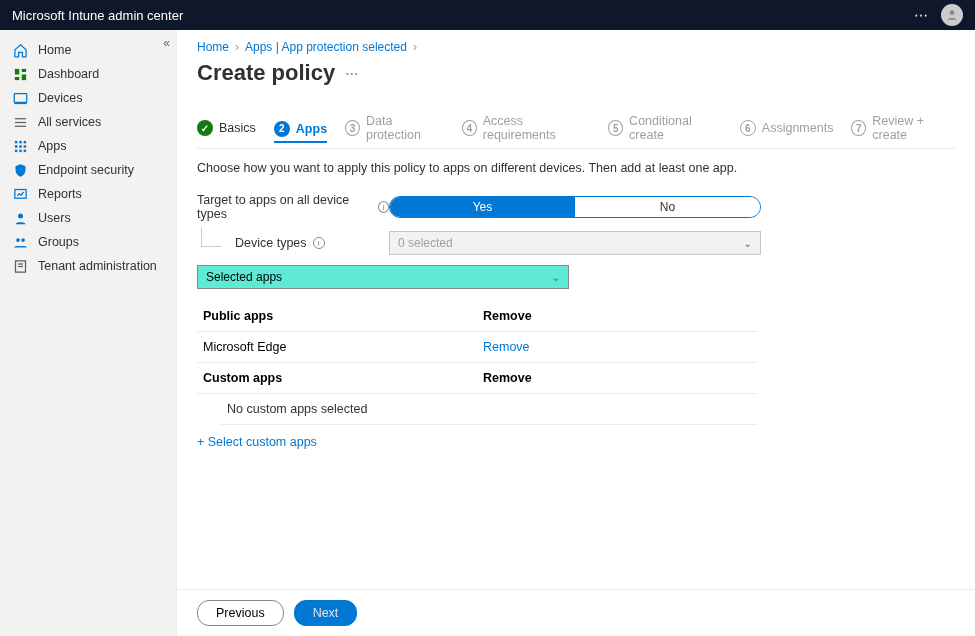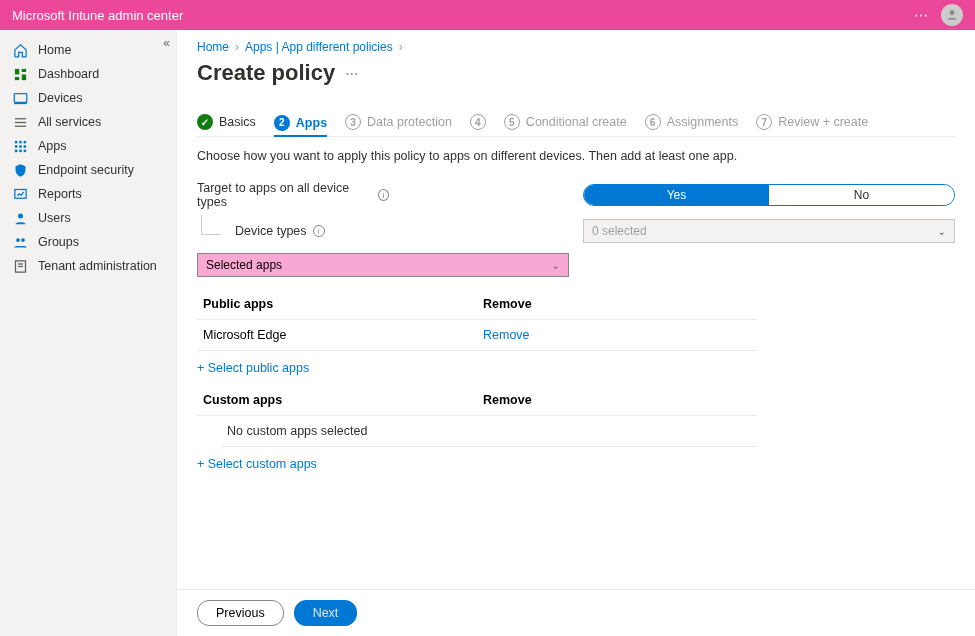--- a/index.html
+++ b/index.html
@@ -1,17 +1,17 @@
 <!DOCTYPE html>
 <html><head>
 <meta charset="utf-8">
 <style>
 * { box-sizing: border-box; margin: 0; padding: 0; font-family: "Segoe UI", Tahoma, sans-serif; }
 body { width: 975px; height: 636px; background: #fff; overflow: hidden; display: flex; flex-direction: column; }
-.topbar { height: 30px; background: #ec4899; color: #fff; display: flex; align-items: center; padding: 0 12px; font-size: 13px; justify-content: space-between; }
+.topbar { height: 30px; background: #0f172a; color: #fff; display: flex; align-items: center; padding: 0 12px; font-size: 13px; justify-content: space-between; }
 .topbar-right { display: flex; align-items: center; gap: 12px; }
 .avatar { width: 22px; height: 22px; border-radius: 50%; background: #ccc; display: flex; align-items: center; justify-content: center; }
 .topbar-more { color: #fff; font-size: 14px; letter-spacing: 1px; }
 
 .shell { flex: 1; display: flex; overflow: hidden; }
 .sidebar { width: 177px; background: #f3f2f1; border-right: 1px solid #eee; position: relative; padding-top: 8px; }
 .sidebar-collapse { position: absolute; top: 6px; right: 6px; font-size: 12px; color: #666; cursor: pointer; }
 .nav-item { display: flex; align-items: center; gap: 10px; padding: 4px 12px; font-size: 12.5px; color: #323130; cursor: pointer; height: 24px; }
 .nav-icon { width: 16px; height: 16px; display: flex; align-items: center; justify-content: center; }
 
@@ -26,31 +26,31 @@
 .wizard { display: flex; align-items: center; gap: 18px; border-bottom: 1px solid #edebe9; padding-bottom: 6px; margin-bottom: 12px; font-size: 12.5px; }
 .step { display: flex; align-items: center; gap: 6px; color: #a19f9d; cursor: pointer; }
 .step.done { color: #323130; }
 .step.active { color: #0078d4; font-weight: 600; border-bottom: 2px solid #0078d4; padding-bottom: 4px; margin-bottom: -7px; }
 .step-badge { width: 16px; height: 16px; border-radius: 50%; display: flex; align-items: center; justify-content: center; font-size: 10px; font-weight: 600; }
 .step.done .step-badge { background: #107c10; color: #fff; }
 .step.active .step-badge { background: #0078d4; color: #fff; }
 .step.pending .step-badge { border: 1px solid #a19f9d; color: #a19f9d; }
 
 .desc { font-size: 12.5px; color: #323130; margin-bottom: 18px; }
-.form-row { display: flex; align-items: center; margin-bottom: 10px; font-size: 12.5px; justify-content: space-between; }
+.form-row { display: flex; align-items: center; margin-bottom: 10px; font-size: 12.5px; }
 .form-label { width: 192px; display: flex; align-items: center; gap: 6px; color: #323130; }
 .info-icon { width: 12px; height: 12px; border: 1px solid #888; border-radius: 50%; font-size: 8px; display: flex; align-items: center; justify-content: center; color: #888; }
 .indent-connector { border-left: 1px solid #ccc; border-bottom: 1px solid #ccc; width: 20px; height: 20px; margin-right: 8px; margin-left: 4px; margin-top: -12px; }
 
 .pill-toggle { width: 372px; height: 22px; border: 1px solid #0078d4; border-radius: 11px; display: flex; overflow: hidden; font-size: 12px; }
 .pill-half { flex: 1; display: flex; align-items: center; justify-content: center; cursor: pointer; }
 .pill-half.sel { background: #0078d4; color: #fff; }
 .pill-half.unsel { background: #fff; color: #323130; }
 
-.select-box { width: 372px; height: 24px; border: 1px solid #8a8886; display: flex; align-items: center; justify-content: space-between; padding: 0 8px; font-size: 12px; cursor: pointer; background: #f9a8d4; }
+.select-box { width: 372px; height: 24px; border: 1px solid #8a8886; display: flex; align-items: center; justify-content: space-between; padding: 0 8px; font-size: 12px; cursor: pointer; background: #5eead4; }
 .select-box.disabled { background: #f3f2f1; color: #a19f9d; border-color: #c8c6c4; }
 .chev { font-size: 10px; color: #605e5c; }
 
 .table-head, .table-row { display: flex; font-size: 12.5px; padding: 8px 6px; }
 .table-head { font-weight: 600; border-bottom: 1px solid #edebe9; }
 .table-row { border-bottom: 1px solid #edebe9; }
 .col1 { width: 280px; }
 .col2 { flex: 1; }
 .link { color: #0078d4; cursor: pointer; font-size: 12.5px; }
 .add-link { color: #0078d4; cursor: pointer; font-size: 12.5px; padding: 10px 0; display: inline-block; }
@@ -179,21 +179,21 @@
         </span>
         <span>Tenant administration</span>
       </div>
   </div>
 
   <div class="main">
     <div class="content">
       <div class="breadcrumb">
         <a href="#">Home</a>
         <span class="crumb-sep">›</span>
-        <a href="#">Apps | App different policies</a>
+        <a href="#">Apps | App protection selected</a>
         <span class="crumb-sep">›</span>
       </div>
 
       <h1 class="title">
         <span>Create policy</span>
         <span class="title-more">⋯</span>
       </h1>
 
       <div class="wizard">
         <div class="step done">
@@ -203,20 +203,21 @@
         <div class="step active">
             <span class="step-badge">2</span>
             <span>Apps</span>
           </div>
         <div class="step pending">
             <span class="step-badge">3</span>
             <span>Data protection</span>
           </div>
         <div class="step pending">
             <span class="step-badge">4</span>
+            <span>Access requirements</span>
           </div>
         <div class="step pending">
             <span class="step-badge">5</span>
             <span>Conditional create</span>
           </div>
         <div class="step pending">
             <span class="step-badge">6</span>
             <span>Assignments</span>
           </div>
         <div class="step pending">
@@ -259,21 +260,20 @@
 
       <div style="width:560px; margin-top:12px;">
         <div class="table-head">
           <div class="col1">Public apps</div>
           <div class="col2">Remove</div>
         </div>
         <div class="table-row">
           <div class="col1">Microsoft Edge</div>
           <div class="col2"><span class="link">Remove</span></div>
         </div>
-        <span class="add-link">+ Select public apps</span>
 
         <div class="table-head">
           <div class="col1">Custom apps</div>
           <div class="col2">Remove</div>
         </div>
         <div class="empty-row">No custom apps selected</div>
         <span class="add-link">+ Select custom apps</span>
       </div>
     </div>
 

